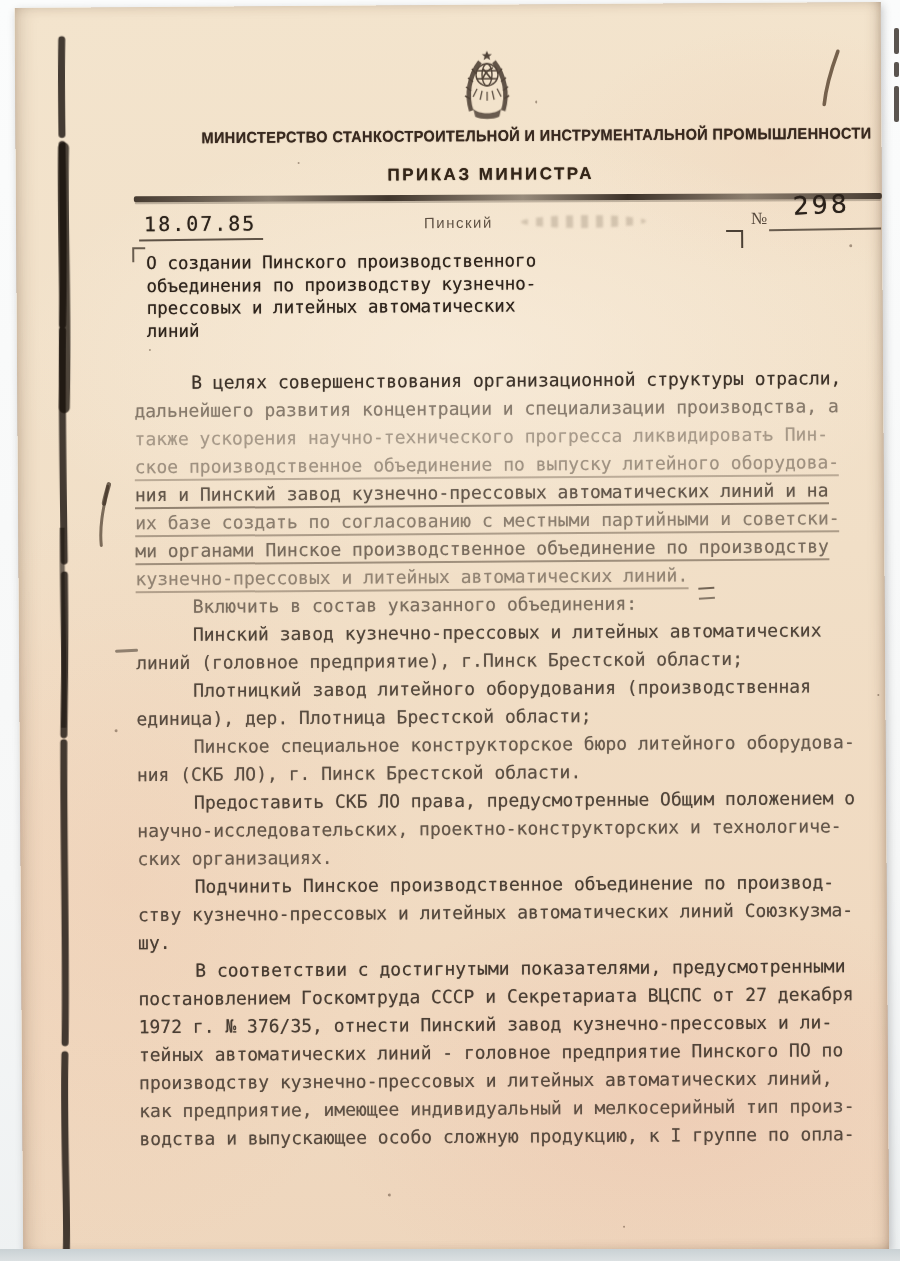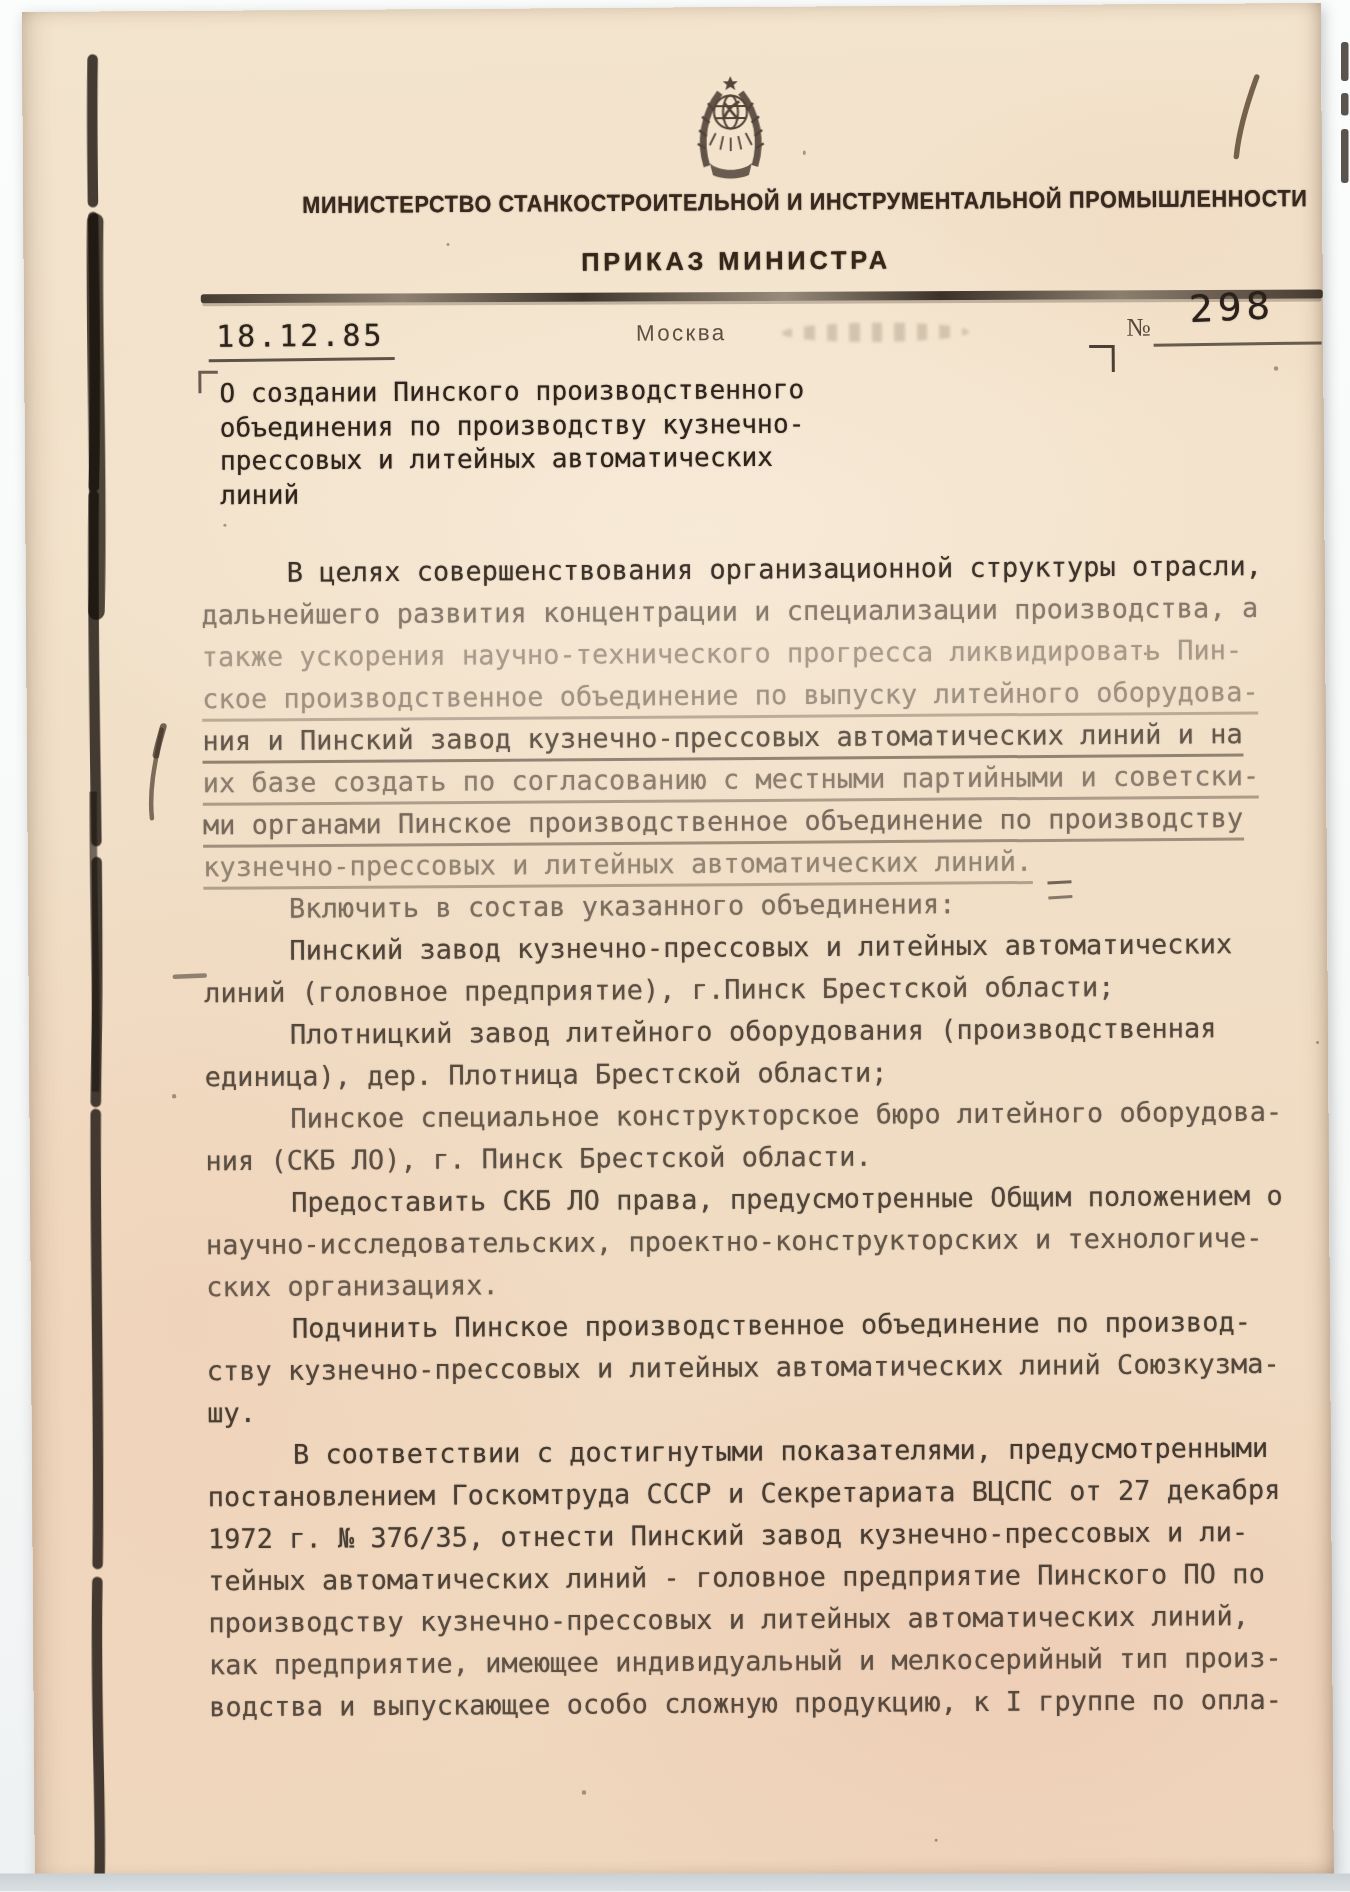--- a/index.html
+++ b/index.html
@@ -122,23 +122,23 @@
           <path d="M11,50 l-5,-3 M12,42 l-5,-4 M14,33 l-5,-4 M17,25 l-4,-5 M45,50 l5,-3 M44,42 l5,-4 M42,33 l5,-4 M39,25 l4,-5" stroke-width="1.6"></path>
           <path d="M14,60 C20,66 36,66 42,60 L40,68 C34,71 22,71 16,68 Z" fill="#3b2e24" stroke="none" opacity="0.85"></path>
         </g>
       </svg>
     </div>
 
     <div class="ministry">МИНИСТЕРСТВО СТАНКОСТРОИТЕЛЬНОЙ И ИНСТРУМЕНТАЛЬНОЙ ПРОМЫШЛЕННОСТИ</div>
     <div class="doctype">ПРИКАЗ МИНИСТРА</div>
     <div class="rule"></div>
 
-    <div class="date">18.12.85</div>
+    <div class="date">18.07.85</div>
     <div class="date-underline"></div>
-    <div class="city">Москва</div>
+    <div class="city">Пинский</div>
     <div class="smudge"></div>
     <div class="num-label">№</div>
     <div class="num-line"></div>
     <div class="num-value">298</div>
     <div class="corner-r"></div>
     <div class="corner-l"></div>
 
     <div id="subject" class="subject">
         <div class="subj-line">О создании Пинского производственного</div>
         <div class="subj-line">объединения по производству кузнечно-</div>

